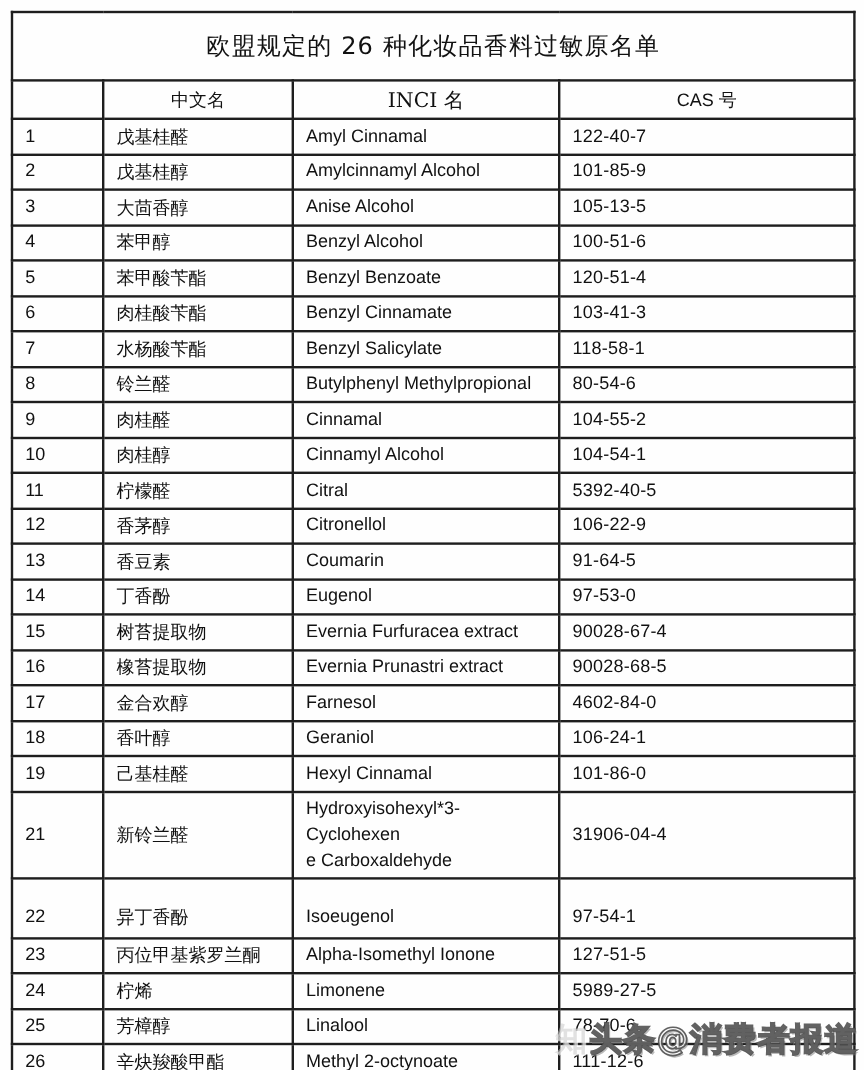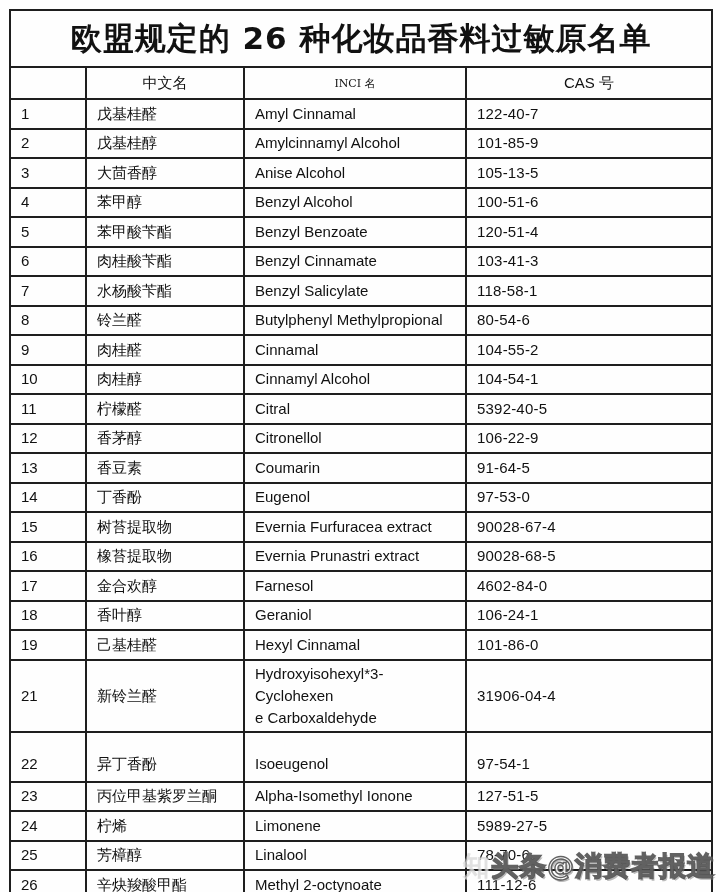--- a/index.html
+++ b/index.html
@@ -27,37 +27,37 @@
   table.allergen th,
   table.allergen td {
     border: 2px solid #1e1e1e;
     overflow: hidden;
   }
   
   tr.title-row th {
     height: 53px;
     text-align: center;
     vertical-align: middle;
-    font-size: 31px;
-    font-weight: bold;
+    font-size: 20px;
+    font-weight: normal;
     letter-spacing: 1px;
     font-family: "DejaVu Sans", "Liberation Sans", sans-serif;
   }
   
   tr.header-row th {
     height: 26px;
     text-align: center;
     vertical-align: middle;
     font-weight: normal;
     font-size: 15px;
     padding: 2px 10px;
   }
   tr.header-row th.inci {
     font-family: "DejaVu Serif", "Liberation Serif", serif;
-    font-size: 11px;
+    font-size: 17px;
   }
   
   tbody.rows tr { height: 29.5px; }
   tbody.rows tr:nth-child(21) { height: 50px; }
   tbody.rows tr:nth-child(26) { height: 31px; }
   tbody.rows td {
     padding: 2px 10px;
     font-size: 15px;
     vertical-align: middle;
     line-height: 22px;

